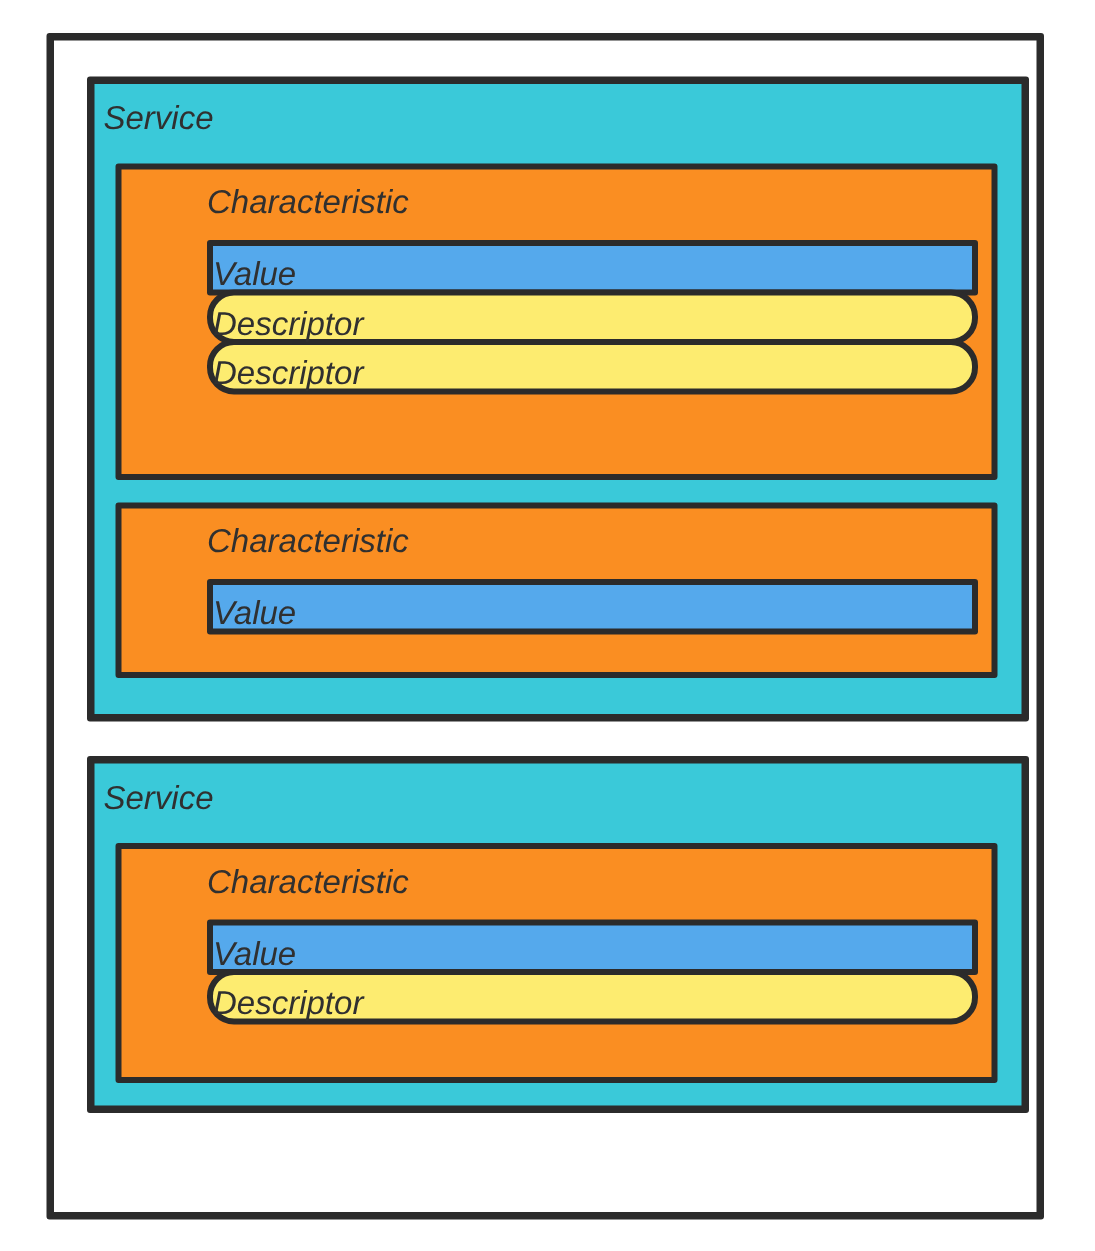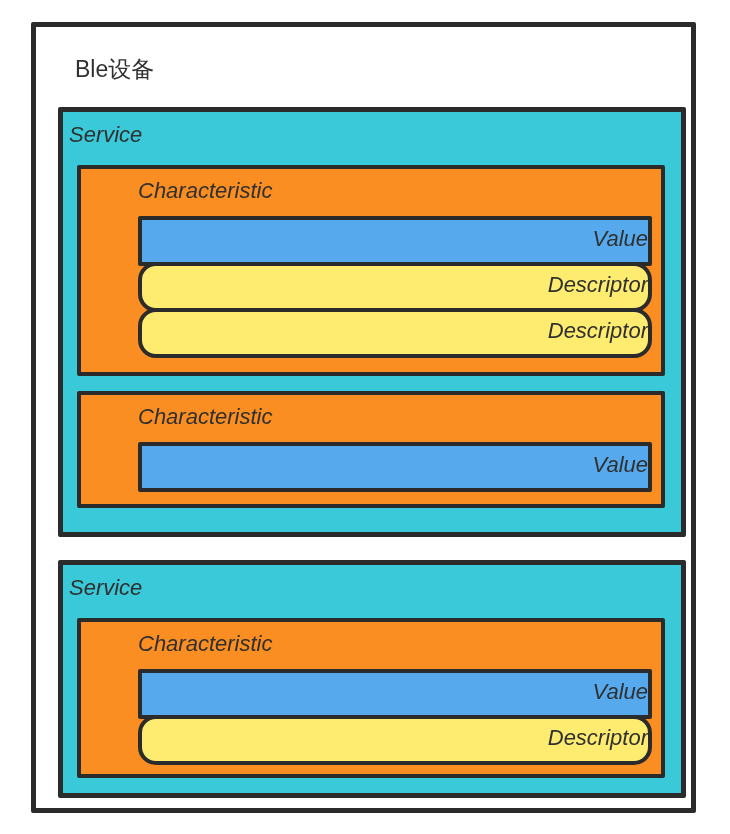--- a/index.html
+++ b/index.html
@@ -67,38 +67,37 @@
   .characteristic-tall { height: 211px; }
   .characteristic-short { height: 117px; margin-top: 15px; }
   .characteristic-mid { height: 160px; }
   .characteristic > .box-label {
     margin: 8px 0 0 9px;
     font-size: 22px;
     line-height: 28px;
   }
   .row {
     margin: 11px 9px 0 9px;
-    height: 50px;
+    height: 37px;
     border: 4px solid var(--border);
     border-radius: 2px;
     line-height: 38px;
-    text-align: right;
+    text-align: left;
     font-size: 22px;
   }
   .row + .row { margin-top: -4px; }
   .row.value { background: var(--value-fill); }
   .row.descriptor { background: var(--descriptor-fill); border-radius: 18px; }
 </style>
 </head>
 <body>
 
 <div class="canvas">
   <div class="ble-device">
 
-    <div class="ble-title">Ble设备</div>
 
     <div class="service service-1">
       <div class="box-label">Service</div>
 
       <div class="characteristic characteristic-tall">
         <div class="box-label">Characteristic</div>
         <div class="row value">Value</div>
         <div class="row descriptor">Descriptor</div>
         <div class="row descriptor">Descriptor</div>
       </div>

